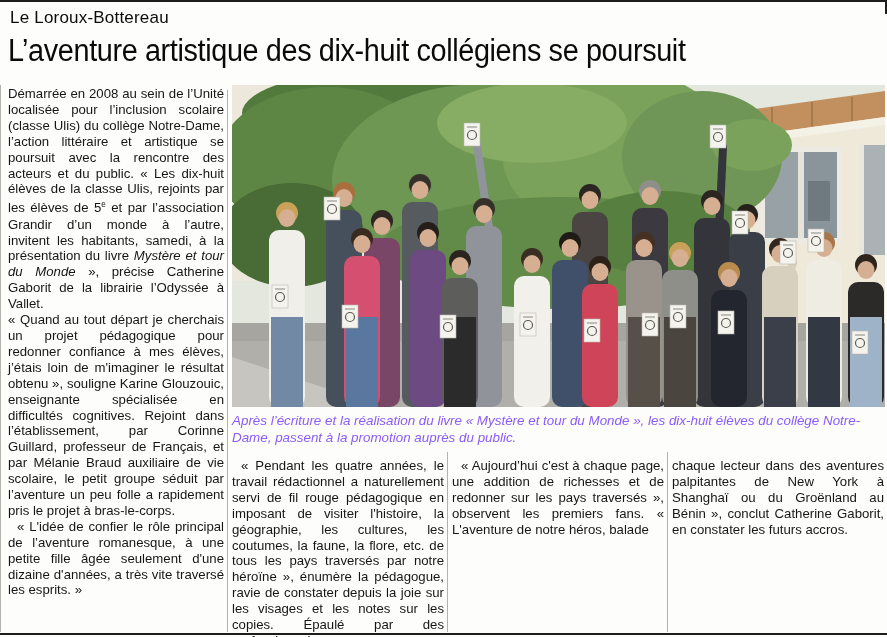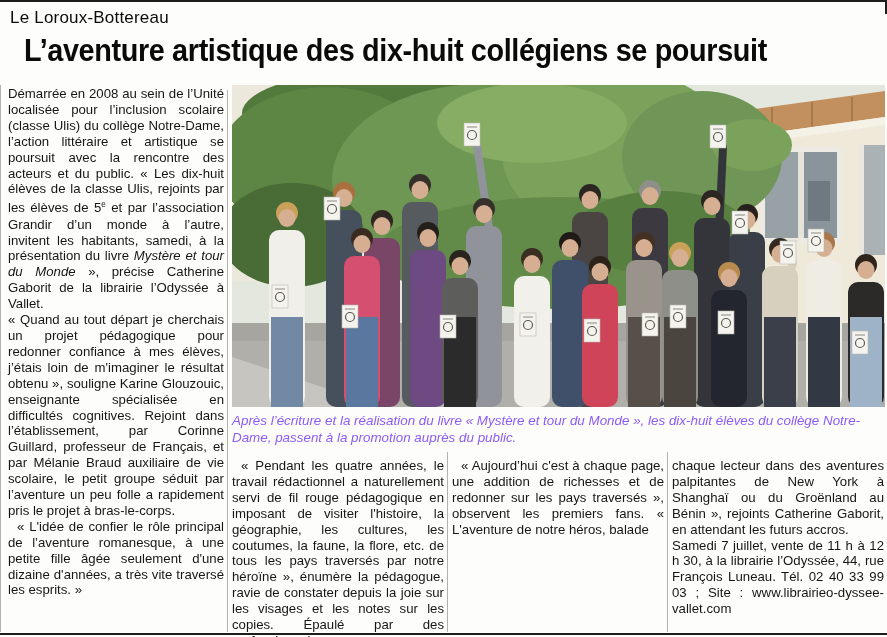--- a/index.html
+++ b/index.html
@@ -17,22 +17,22 @@
   #vrule-left{left:0;top:85px;height:547px;}
   #vrule-1{left:227px;top:90px;height:542px;}
   #vrule-2{left:447px;top:452px;height:180px;}
   #vrule-3{left:667px;top:452px;height:180px;}
 
   .kicker{
     position:absolute;left:10px;top:8px;
     font-size:17px;font-weight:normal;letter-spacing:.2px;color:#0c0c0c;
   }
   .headline{
-    position:absolute;left:24px;top:33px;
-    font-size:31px;font-weight:bold;letter-spacing:-.4px;white-space:nowrap;color:#0a0a0a;
+    position:absolute;left:8px;top:33px;
+    font-size:31px;font-weight:normal;letter-spacing:-.4px;white-space:nowrap;color:#0a0a0a;
   }
   .headline .squeeze{display:inline-block;transform:scaleX(.93);transform-origin:0 50%;}
 
   .body-col{
     position:absolute;font-size:13.2px;line-height:15.9px;
     text-align:justify;color:#161616;
     -webkit-hyphens:auto;hyphens:auto;
   }
   .body-col p{margin:0;}
   #col-left{left:8px;top:86px;width:216px;}
@@ -329,15 +329,14 @@
 
 <div id="caption">Après l’écriture et la réalisation du livre « Mystère et tour du Monde », les dix-huit élèves du collège Notre-Dame, passent à la promotion auprès du public.</div>
 
 <div class="body-col bcol" id="bcol1">
   <p class="indent"><span class="b">« Pendant les quatre années, le travail rédactionnel a naturellement servi de fil rouge pédagogique en imposant de visiter l'histoire, la géographie, les cultures, les coutumes, la faune, la flore, etc. de tous les pays traversés par notre héroïne »,</span><span> énumère la pédagogue, ravie de constater depuis la joie sur les visages et les notes sur les copies. Épaulé par des professionnels,</span></p>
 </div>
 <div class="body-col bcol" id="bcol2">
   <p class="indent"><span class="b">« Aujourd’hui c'est à chaque page, une addition de richesses et de redonner sur les pays traversés »,</span><span> observent les premiers fans. </span><span class="b">« L'aventure de notre héros, balade</span></p>
 </div>
 <div class="body-col bcol" id="bcol3">
-  <p><span class="b">chaque lecteur dans des aventures palpitantes de New York à Shanghaï ou du Groënland au Bénin »,</span><span> rejoints Catherine Gaborit, en attendant les futurs accros.</span></p>
-  <p class="gap-top"><span class="b">Samedi 7 juillet</span><span>, vente de 11 h à 12 h 30, à la librairie l’Odyssée, 44, rue François Luneau. Tél. 02 40 33 99 03 ; Site : www.librairieo-dyssee-vallet.com</span></p>
+  <p><span class="b">chaque lecteur dans des aventures palpitantes de New York à Shanghaï ou du Groënland au Bénin »,</span><span> conclut Catherine Gaborit, en constater les futurs accros.</span></p>
 </div>
 
 </body></html>

